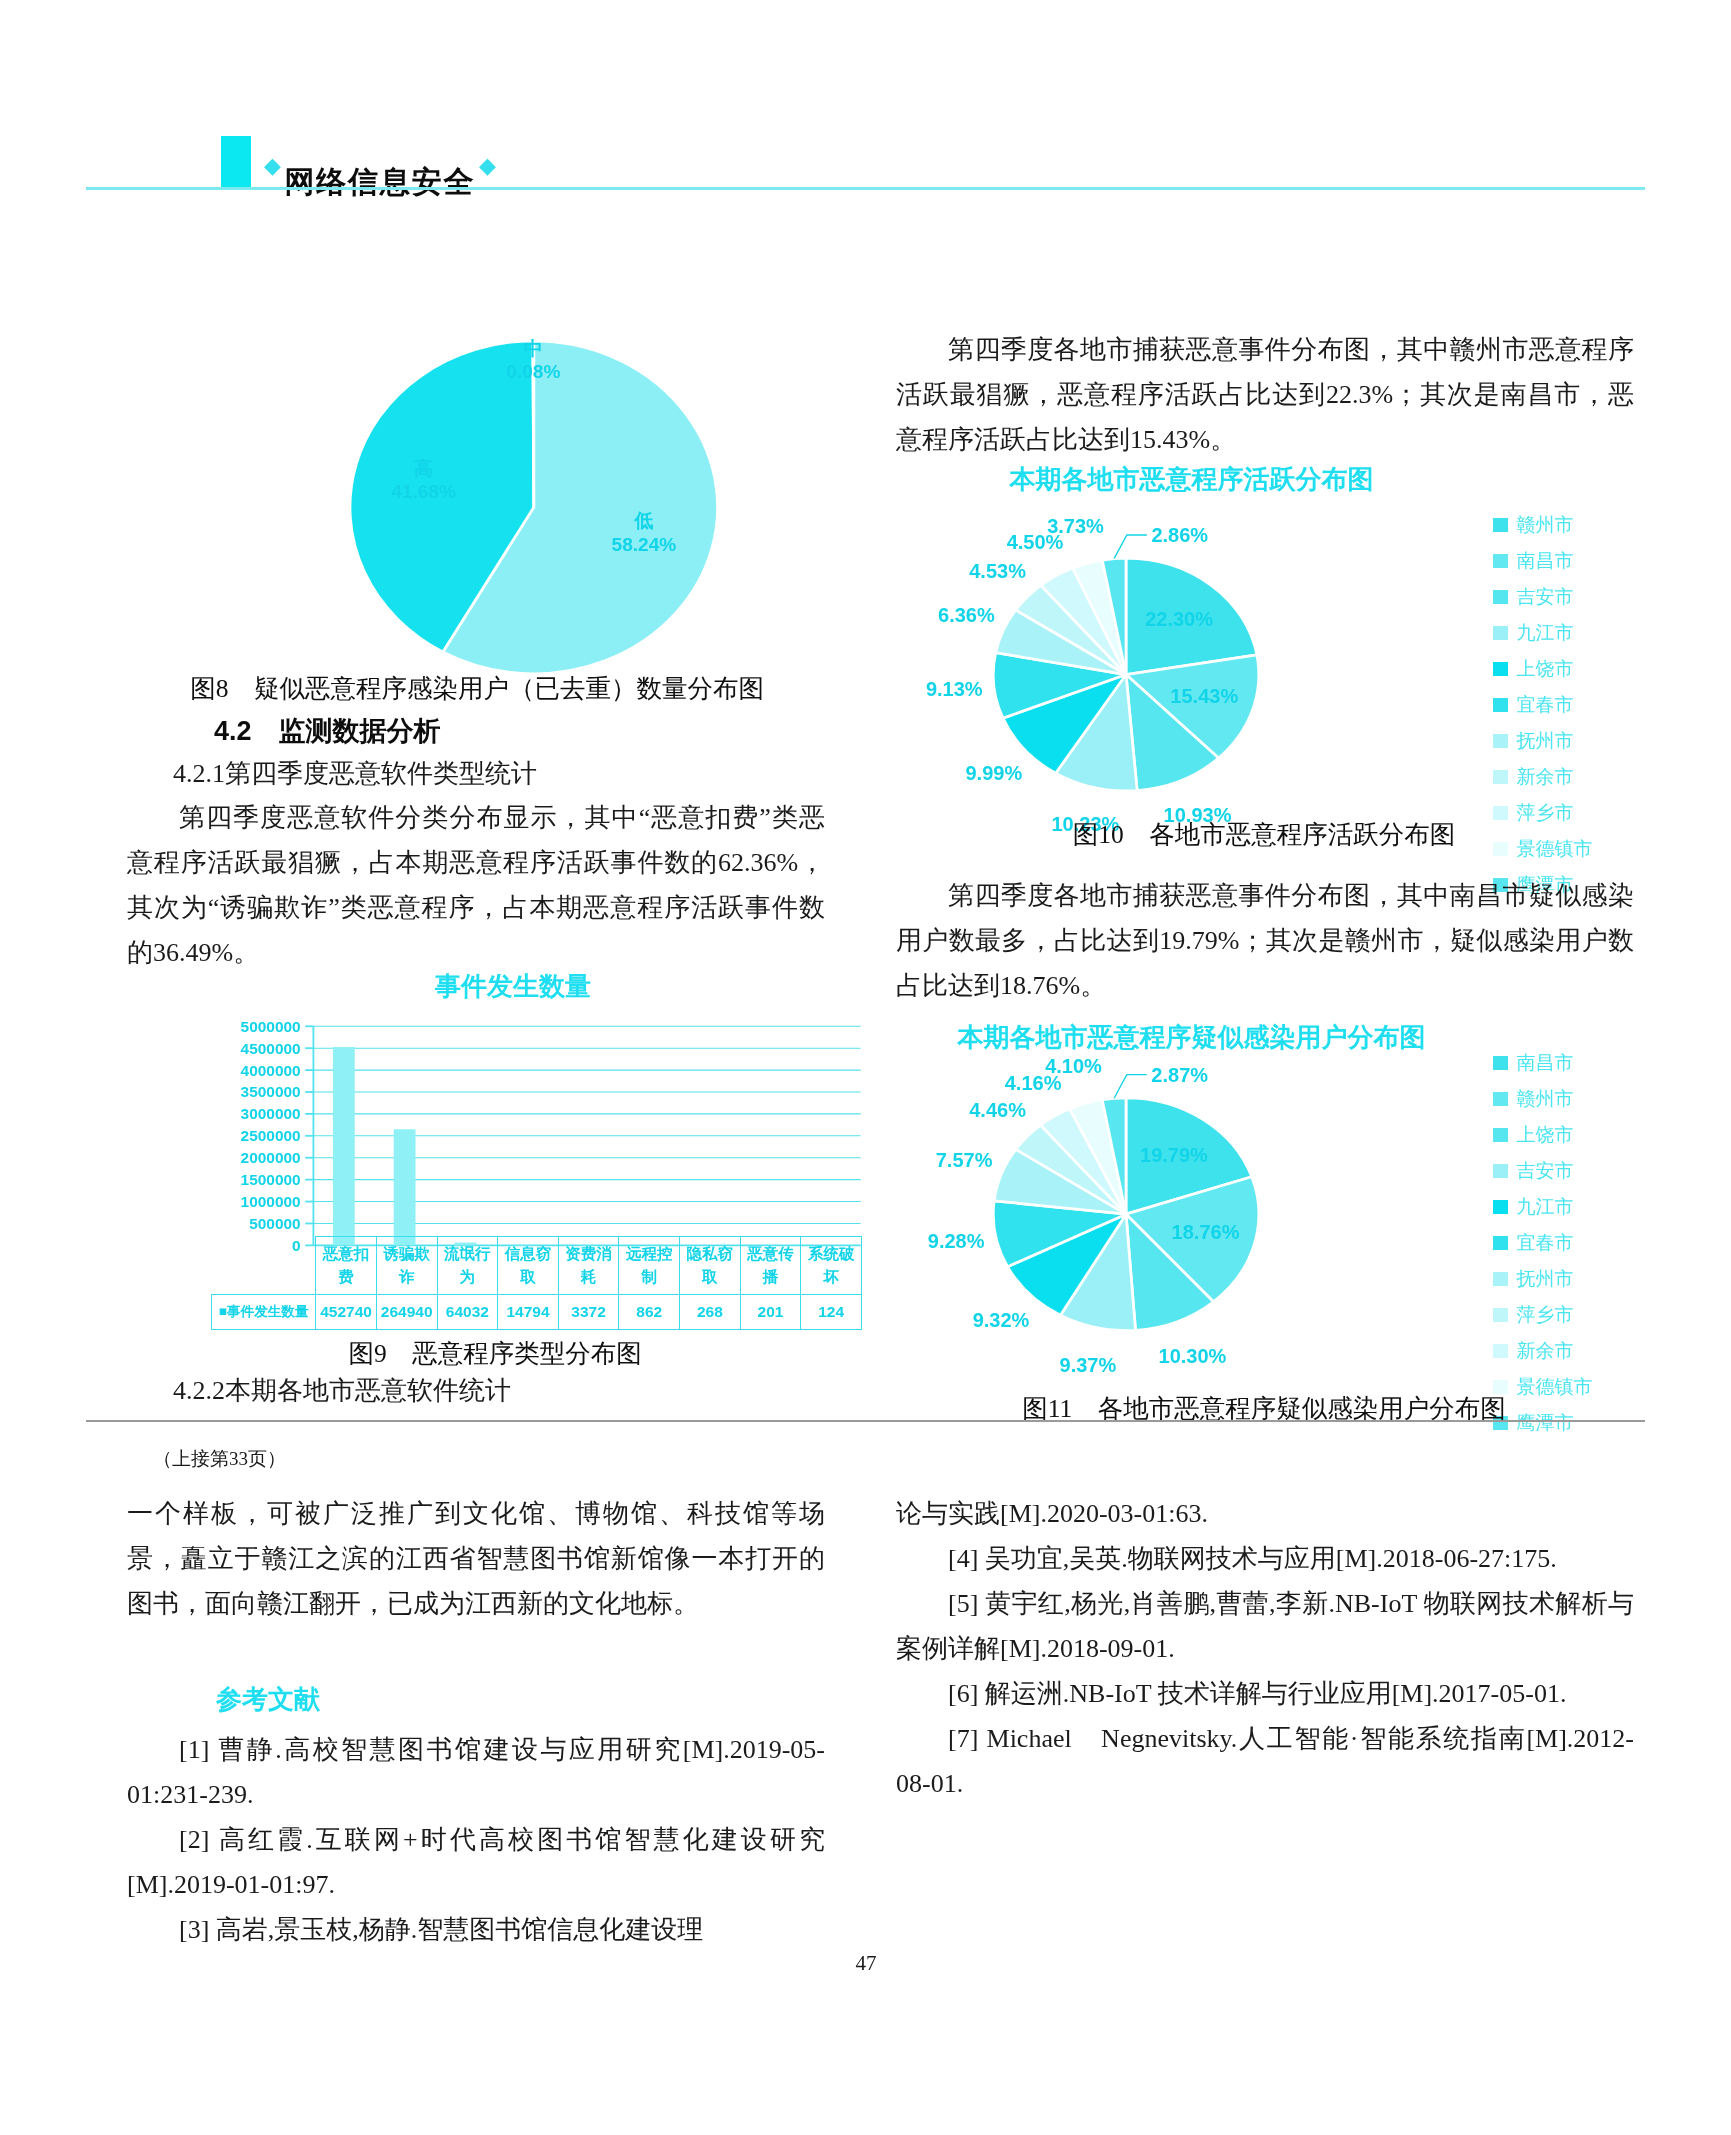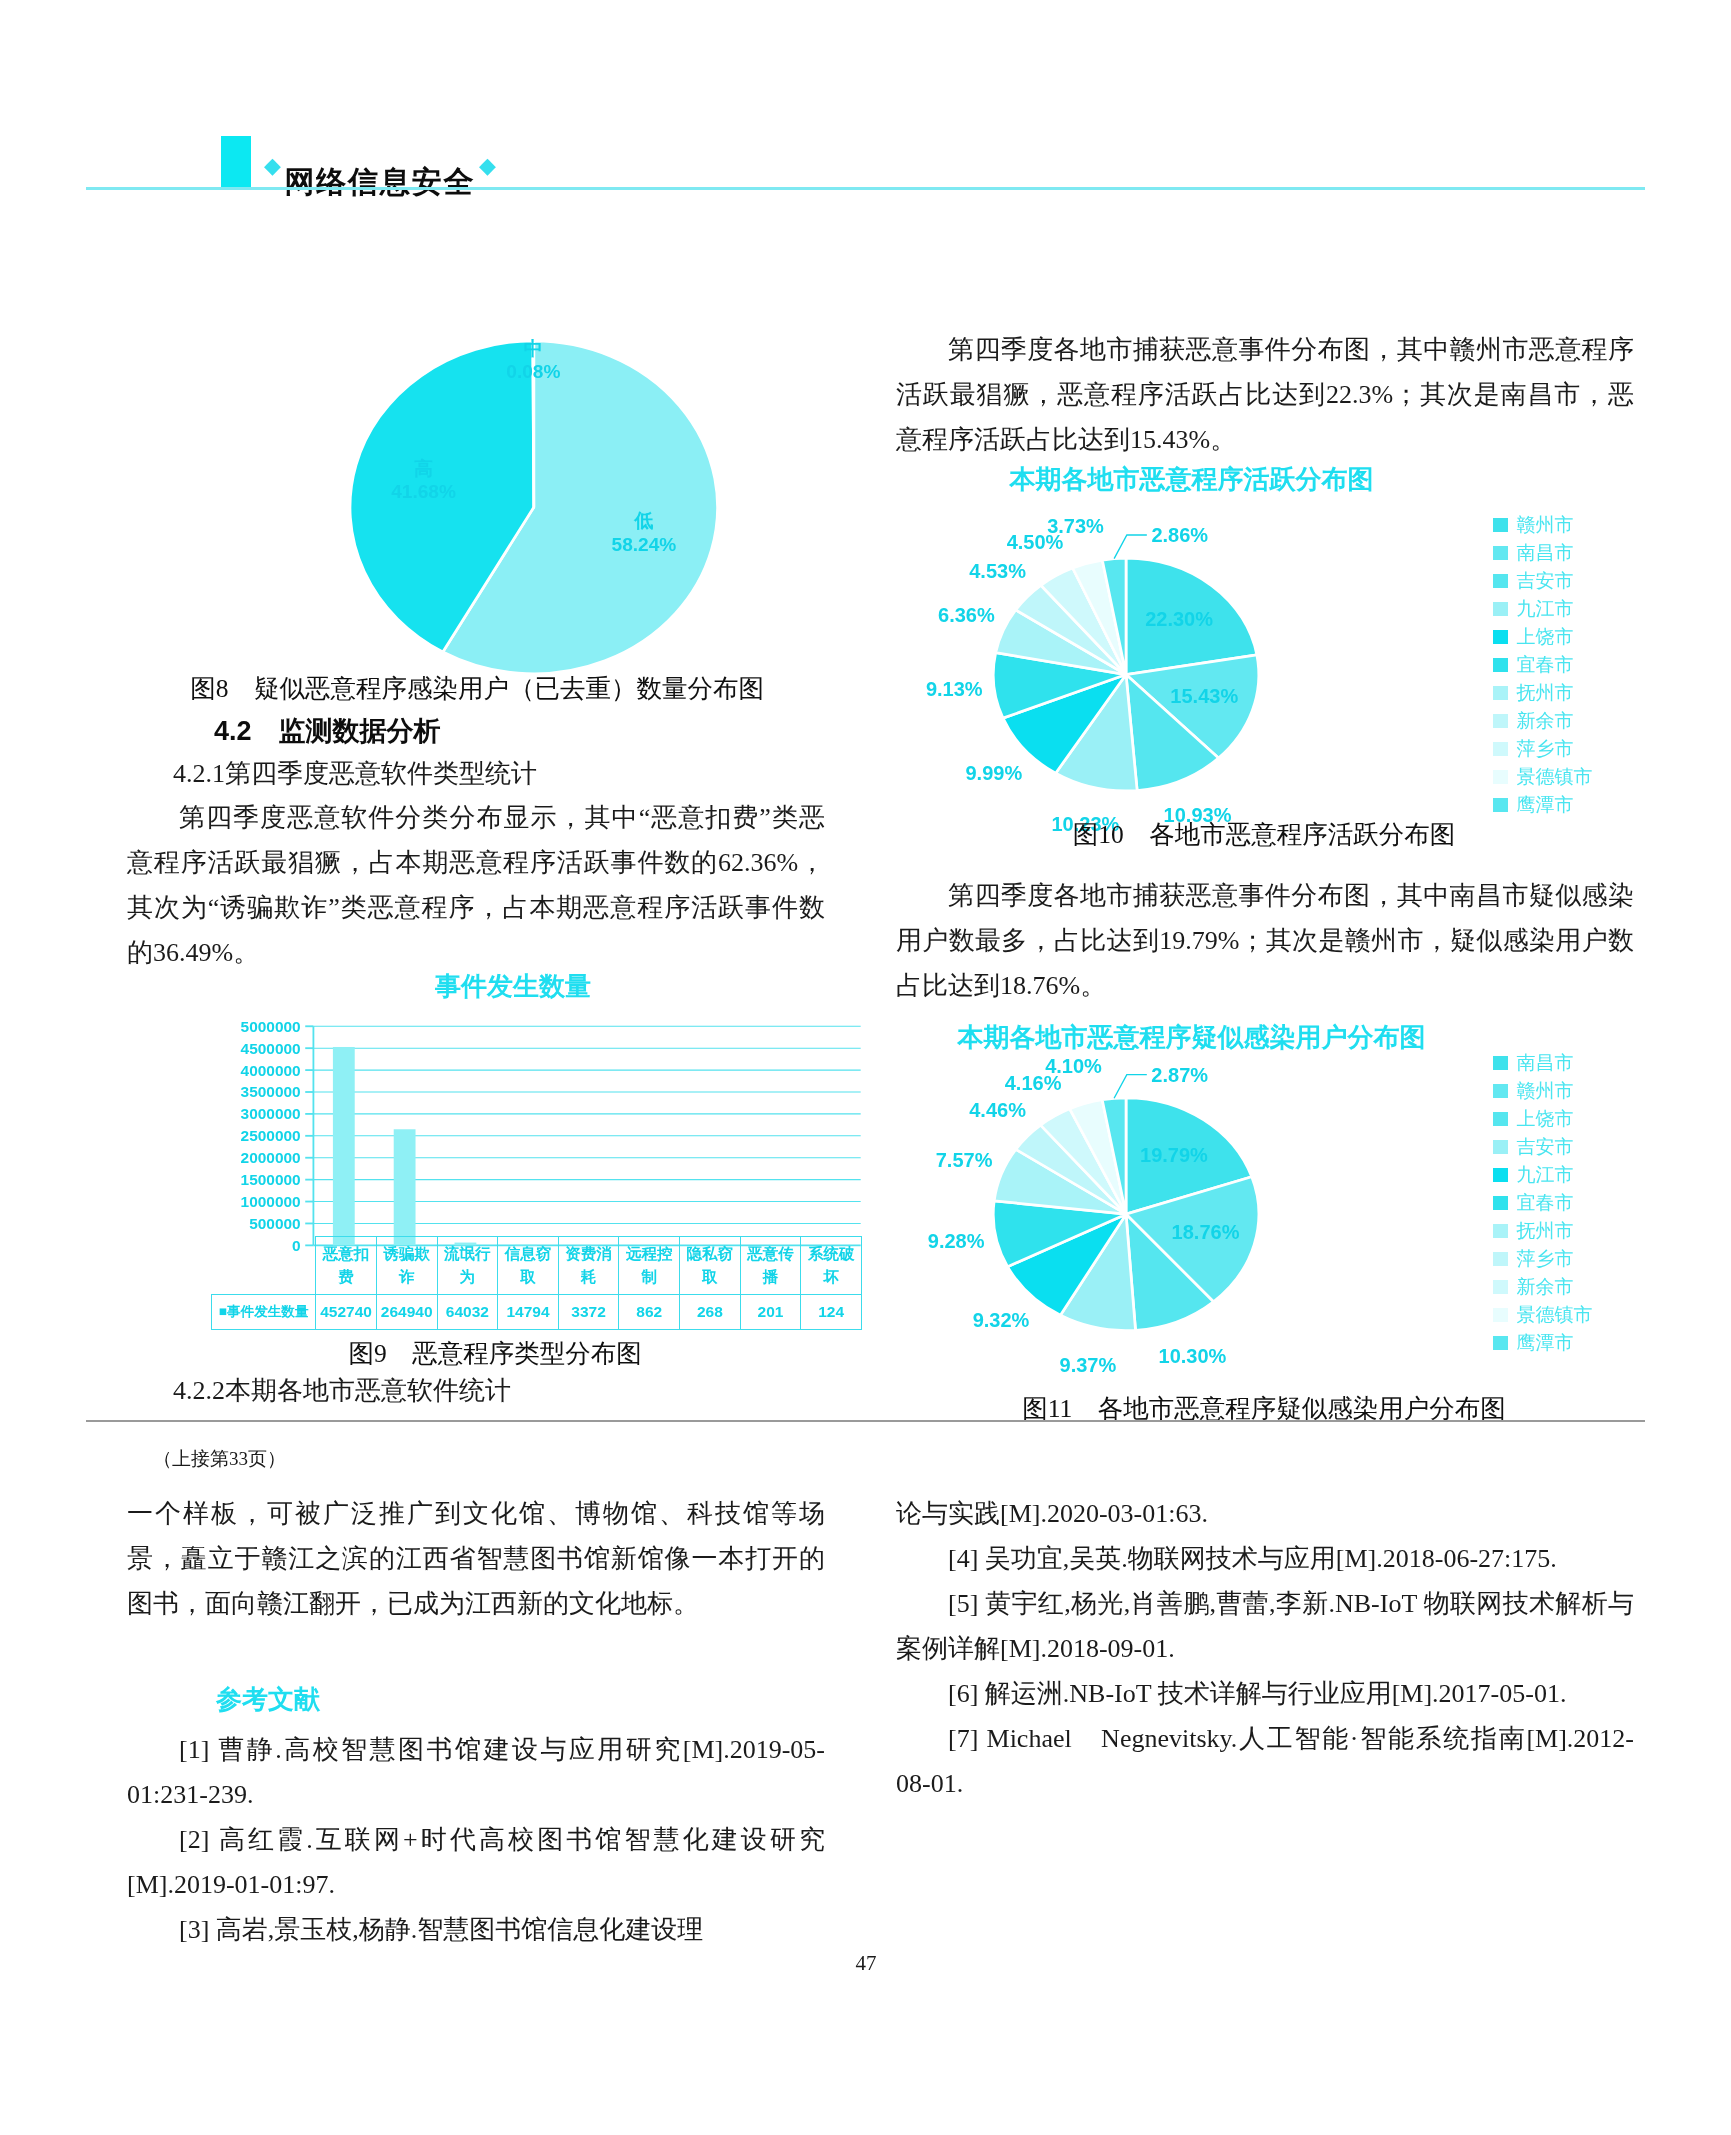--- a/index.html
+++ b/index.html
@@ -9,21 +9,21 @@
   .sans{font-family:"Liberation Sans",sans-serif;}
   .body-text{font-size:26px;line-height:45px;text-align:justify;color:#1b1b1b;}
   .indent{text-indent:2em;}
   .caption{font-size:25.5px;color:#101010;text-align:center;font-family:"Liberation Serif",serif;}
   .cyan-title{color:#1fdef0;font-weight:bold;font-family:"Liberation Sans",sans-serif;}
   .center{text-align:center;}
   svg{overflow:visible;display:block;}
   .pie-label{font:bold 22px "Liberation Sans",sans-serif;fill:#12d4e8;}
   .pie8-label{font:bold 21px "Liberation Sans",sans-serif;fill:#12d4e8;}
   .tick-label{font:bold 17px "Liberation Sans",sans-serif;fill:#12d4e8;}
-  .legend{display:flex;flex-direction:column;}
+  .legend{display:flex;flex-direction:column;gap:8px;}
   .legend-item{display:flex;align-items:center;height:28px;}
   .legend-sq{width:14.5px;height:14.5px;margin-right:9px;flex:0 0 auto;}
   .legend-txt{font:19px "Liberation Sans",sans-serif;color:#49e5f0;white-space:nowrap;}
   table.fig9{border-collapse:collapse;table-layout:fixed;}
   table.fig9 td{border:0.9px solid #3cdcec;text-align:center;vertical-align:middle;
      font-family:"Liberation Sans",sans-serif;font-weight:bold;color:#12d4e8;padding:1.8px 0.9px;}
   table.fig9 td.hdr{font-size:15.5px;line-height:23px;height:53px;}
   table.fig9 td.val{font-size:15.5px;height:31px;}
   table.fig9 td.blank{border:none;}
   table.fig9 td.lbl{font-size:13.6px;white-space:nowrap;}

